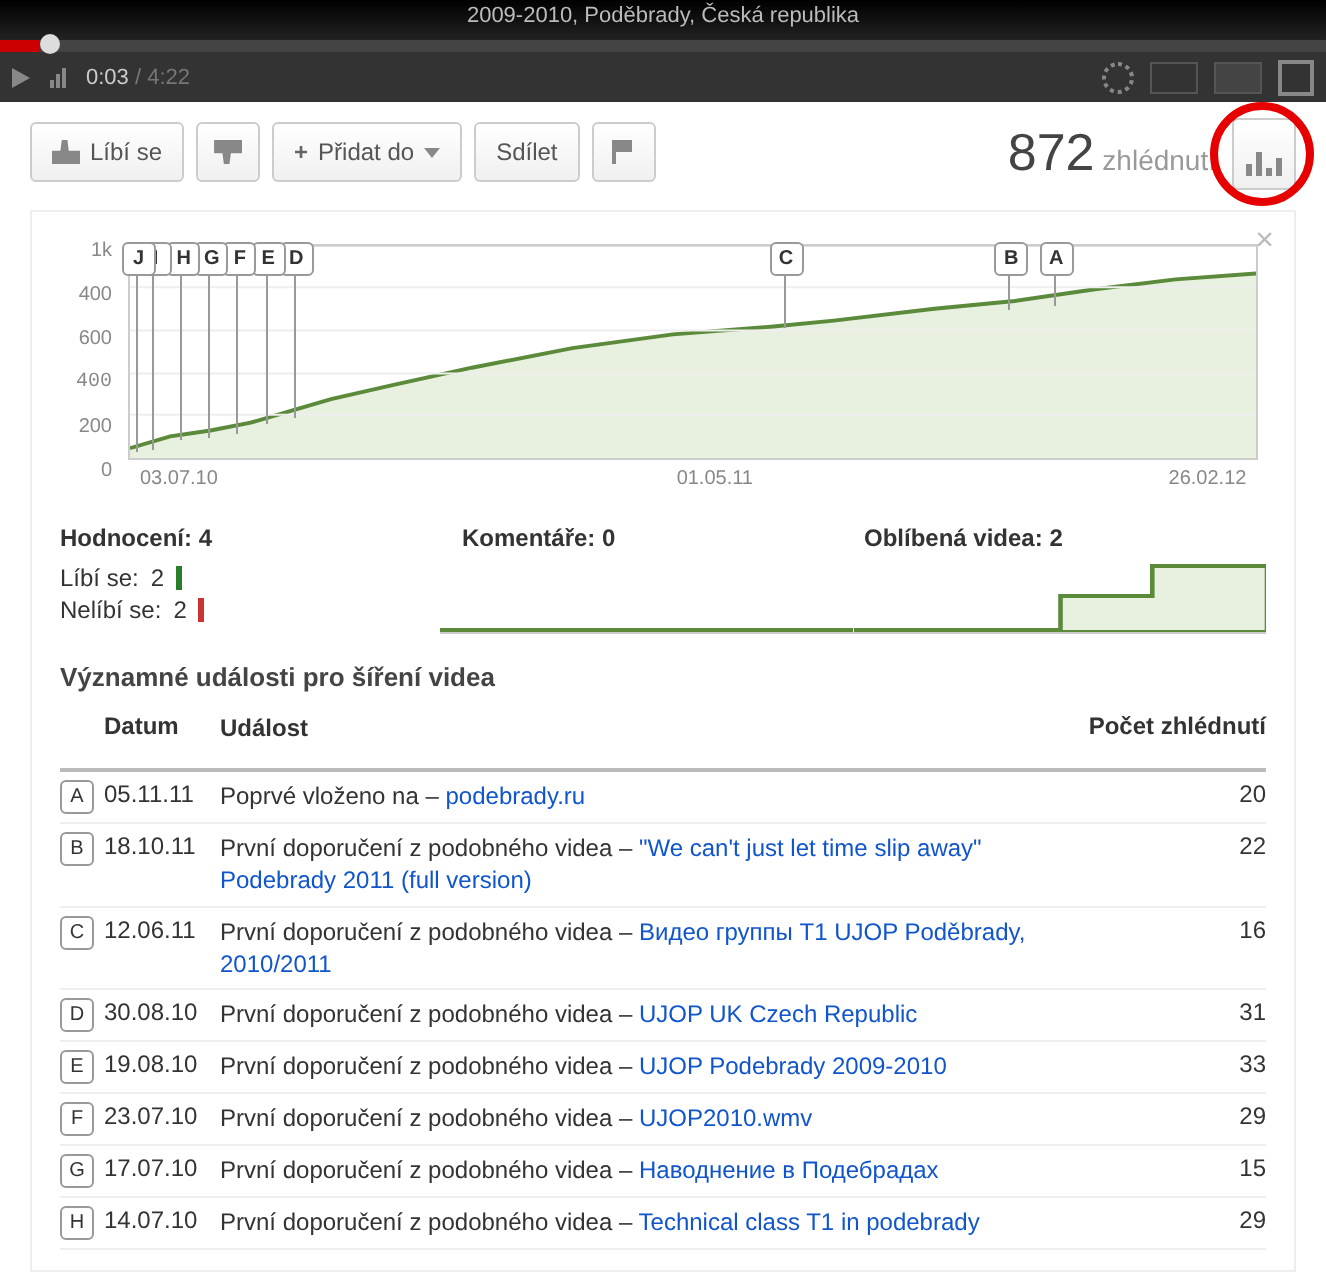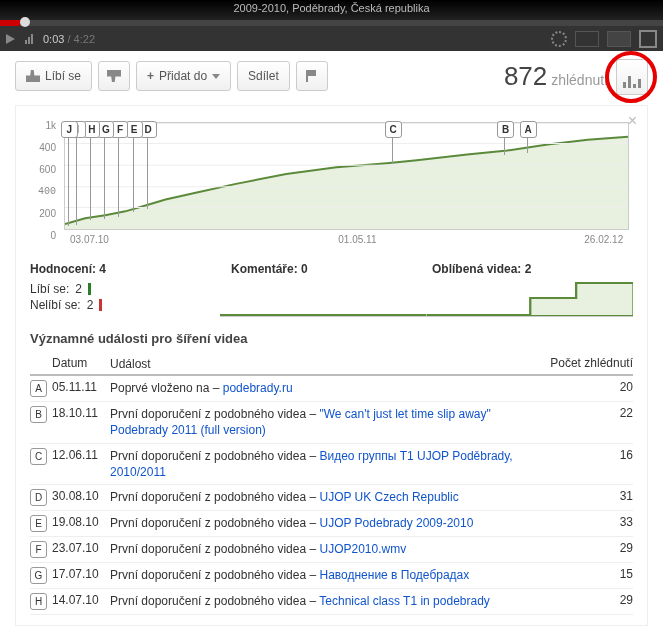--- a/index.html
+++ b/index.html
@@ -47,21 +47,21 @@
 .stats-col{flex:1}
 .stats-col b{font-weight:bold}
 .mini{display:flex;margin-top:4px;gap:0}
 .mini-left{width:190px;font-size:12px}
 .mini-left div{display:flex;align-items:center;gap:6px;margin:2px 0}
 .tick-g{width:3px;height:12px;background:#2a7e2a}
 .tick-r{width:3px;height:12px;background:#c33}
 .mini-chart{flex:1;height:36px;border-bottom:1px solid #ccc;position:relative}
 .mini-chart svg{width:100%;height:100%}
 .events h3{margin:14px 0 6px}
-.ev-head{display:flex;border-bottom:2px solid #bbb;padding:4px 0 2px;font-size:12px;font-weight:normal}
+.ev-head{display:flex;border-bottom:2px solid #bbb;padding:4px 0 12px;font-size:12px;font-weight:bold}
 .ev-row{display:flex;border-bottom:1px solid #eee;padding:4px 0;font-size:12px;align-items:flex-start}
 .ev-letter{width:22px}
 .ev-letter span{display:inline-block;border:1px solid #999;border-radius:3px;width:15px;height:15px;font-size:10px;text-align:center;line-height:15px;background:#fff}
 .ev-date{width:58px;color:#333}
 .ev-desc{flex:1;padding-right:8px;line-height:1.35}
 .ev-desc a{color:#1155cc;text-decoration:none}
 .ev-count{width:80px;text-align:right;color:#333}
 </style>
 </head>
 <body>

